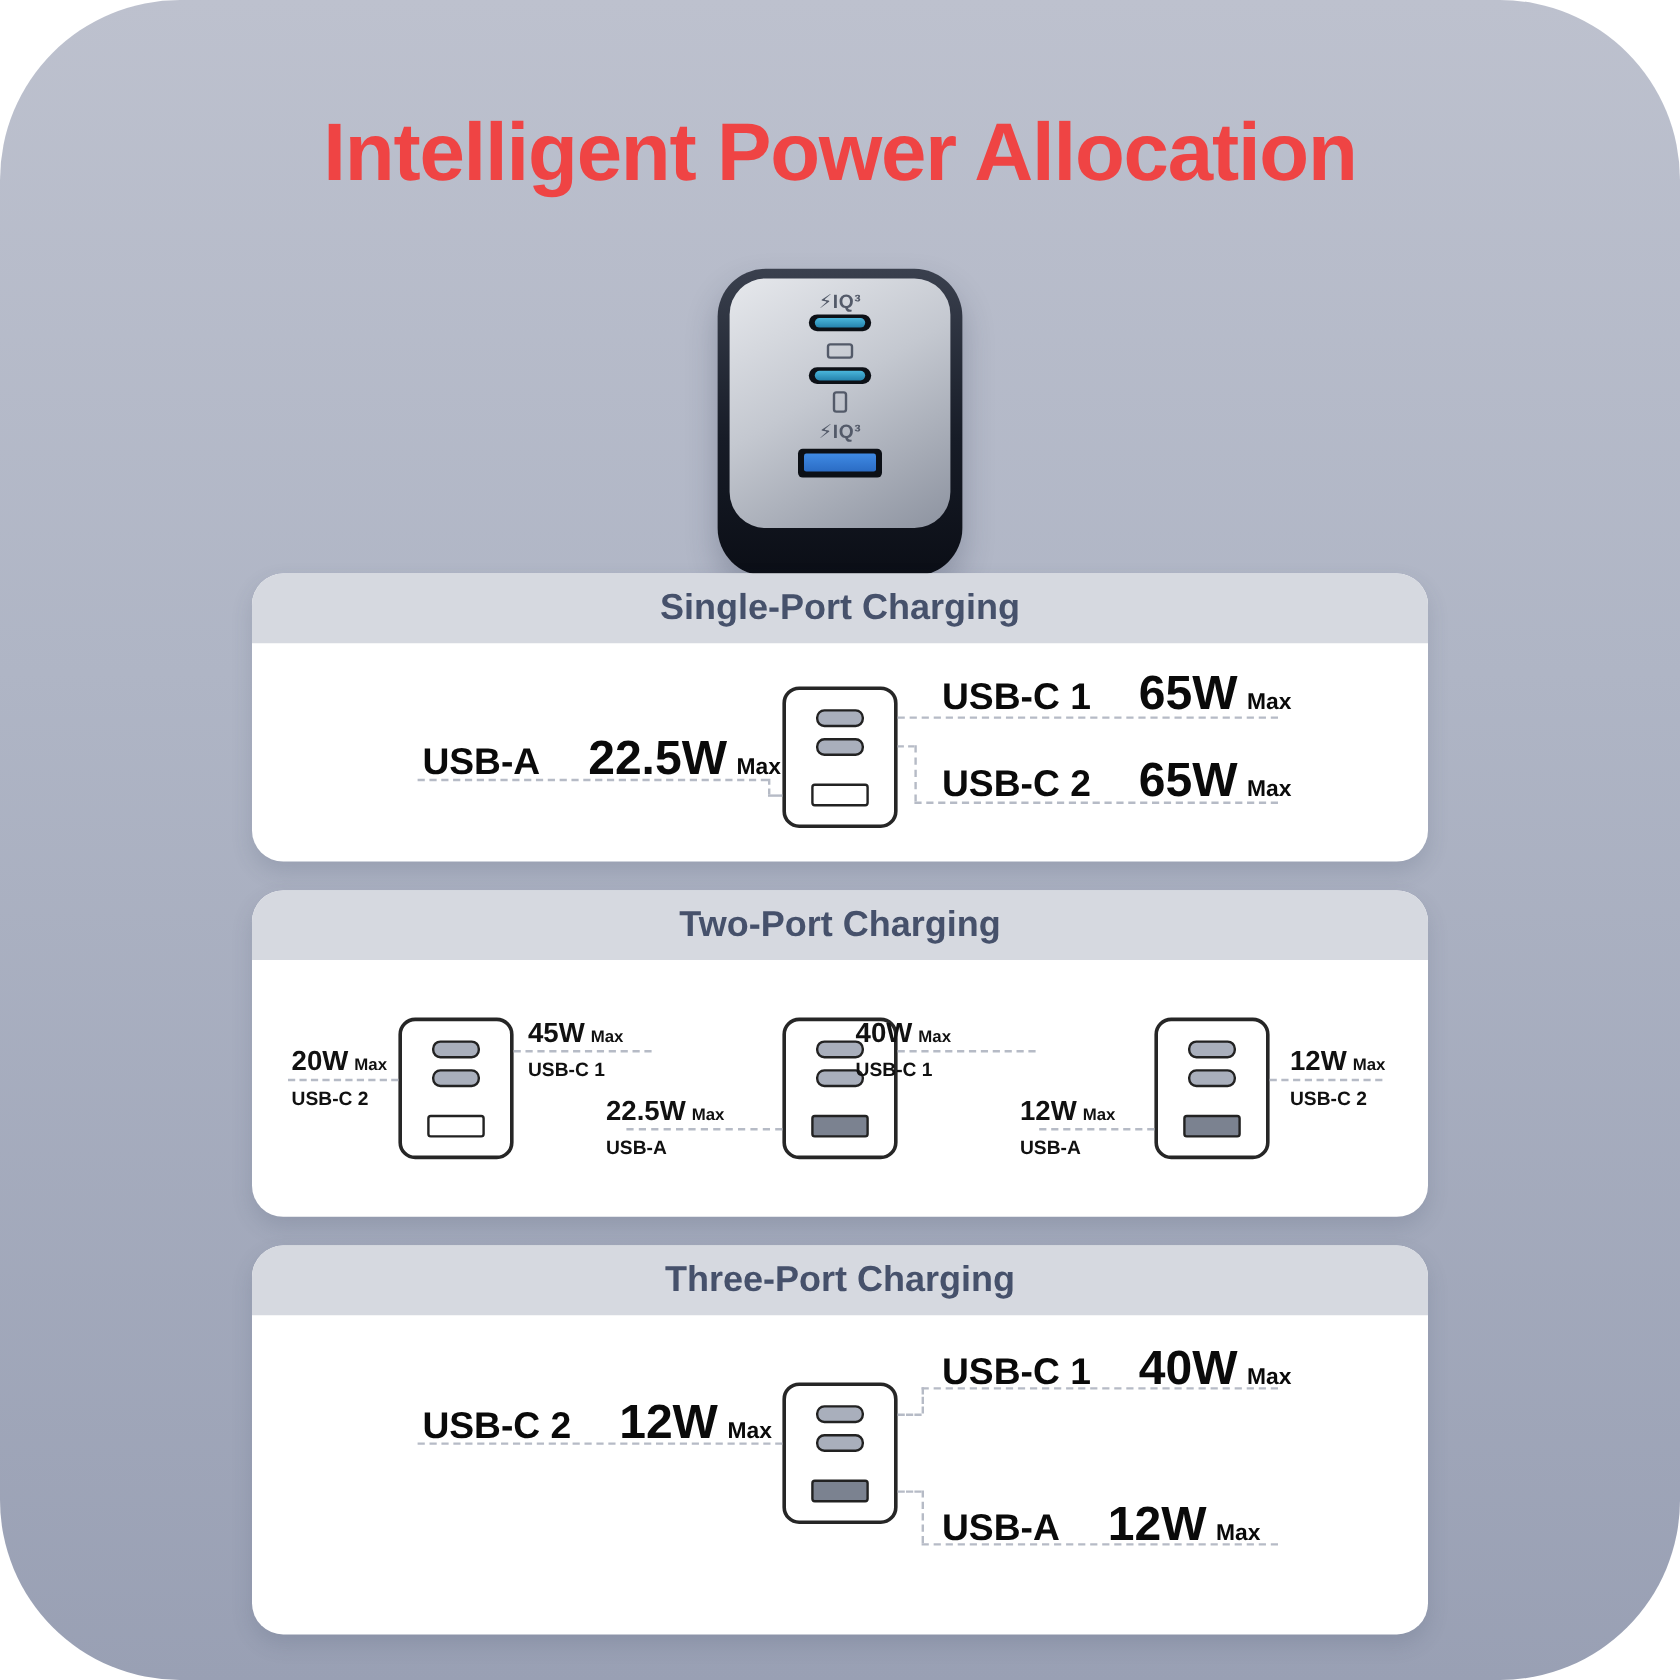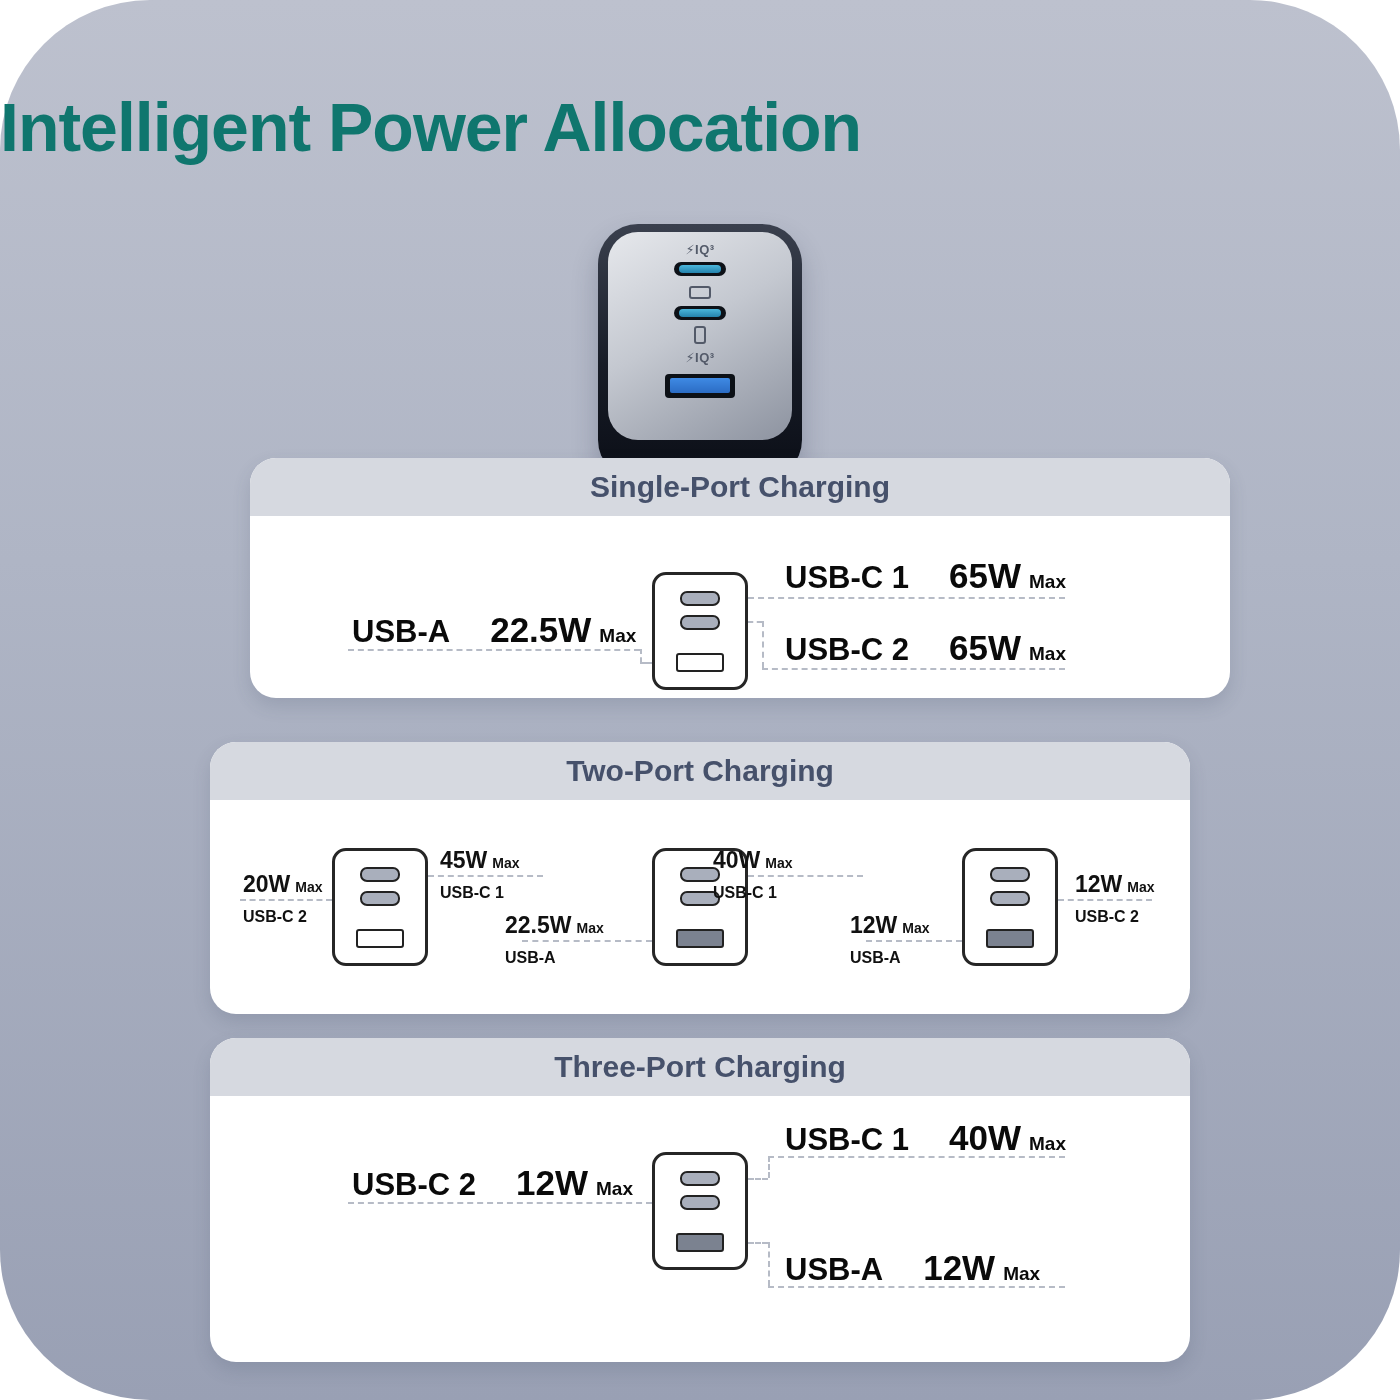--- a/index.html
+++ b/index.html
@@ -1,31 +1,31 @@
 <!DOCTYPE html>
 <html><head>
 <meta charset="utf-8">
 <style>
   * { margin:0; padding:0; box-sizing:border-box; }
   html,body { width:1400px; height:1400px; background:#ffffff; }
   body { font-family:"Liberation Sans","DejaVu Sans",sans-serif; }
   .canvas { position:relative; width:1400px; height:1400px; background:#fff; overflow:hidden; }
   .bg { position:absolute; inset:0; border-radius:150px;
         background:linear-gradient(180deg,#bdc1ce 0%,#afb5c5 40%,#99a0b4 100%); }
-  .title { position:absolute; left:0; right:0; top:88px; 
-           font-size:68px; font-weight:bold; color:#0f766e; letter-spacing:-1px; }
+  .title { position:absolute; left:0; right:0; top:88px; text-align:center;
+           font-size:68px; font-weight:bold; color:#ef4444; letter-spacing:-1px; }
 
   
   .photo { position:absolute; left:598px; top:224px; width:204px; height:256px; }
   .photo-body { position:absolute; inset:0; border-radius:40px;
         background:linear-gradient(180deg,#3a404e 0%,#171c27 55%,#0b0e16 100%);
         box-shadow:0 14px 26px rgba(40,48,70,.25); }
   .photo-face { position:absolute; left:10px; top:8px; width:184px; height:208px; border-radius:30px;
         background:linear-gradient(150deg,#e6e8ec 0%,#c4c8d0 45%,#8d93a0 100%); }
-  .iq { position:absolute; left:0; width:100%; text-align:center; font-size:13px; font-weight:bold;
+  .iq { position:absolute; left:0; width:100%; text-align:center; font-size:16px; font-weight:bold;
         color:#535a69; letter-spacing:.5px; }
   .iq.t1 { top:10px; } .iq.t2 { top:118px; }
   .photo-usbc { position:absolute; left:50%; transform:translateX(-50%); width:52px; height:14px;
         border-radius:7px; background:#0d1117; }
   .photo-usbc::after { content:""; position:absolute; inset:3px 5px; border-radius:4px;
         background:linear-gradient(180deg,#4ab6db,#2583ad); }
   .photo-usbc.c1 { top:30px; } .photo-usbc.c2 { top:74px; }
   .glyph-laptop { position:absolute; left:50%; transform:translateX(-50%); top:54px;
         width:22px; height:13px; border:2px solid #535a69; border-radius:3px; }
   .glyph-phone { position:absolute; left:50%; transform:translateX(-50%); top:94px;
@@ -33,40 +33,40 @@
   .photo-usba { position:absolute; left:50%; transform:translateX(-50%); top:142px;
         width:70px; height:24px; border-radius:4px; background:#0c1016; }
   .photo-usba::after { content:""; position:absolute; inset:4px 5px 5px 5px; border-radius:2px;
         background:linear-gradient(180deg,#3f8ae4 0%,#2b6cc4 100%); }
 
   
   .panel { position:absolute; left:210px; width:980px; background:#ffffff; border-radius:26px;
         box-shadow:0 8px 18px rgba(58,66,92,.16); }
   .panel-header { height:58px; line-height:58px; background:#d6d9e0; border-radius:26px 26px 0 0;
         text-align:center; font-size:30px; font-weight:bold; color:#46516b; }
-  .p1 { top:458px; height:240px;margin-left:40px; } .p2 { top:742px; height:272px; } .p3 { top:1038px; height:324px; }
+  .p1 { top:478px; height:240px; } .p2 { top:742px; height:272px; } .p3 { top:1038px; height:324px; }
 
   
   .mini { position:absolute; width:96px; height:118px; background:#fff; border:3px solid #262626;
         border-radius:14px; }
   .ip { position:absolute; left:50%; transform:translateX(-50%); width:40px; height:15px;
         border:2px solid #222; border-radius:7px; background:#a9afbc; }
   .ip.ip1 { top:16px; } .ip.ip2 { top:40px; }
   .ipa { position:absolute; left:50%; transform:translateX(-50%); top:78px; width:48px; height:19px;
         border:2px solid #222; border-radius:3px; background:#fff; }
   .ipa.active { background:#7b8290; }
 
   
   .dh { position:absolute; height:0; border-top:2px dashed #b6bbc6; }
   .dv { position:absolute; width:0; border-left:2px dashed #b6bbc6; }
 
   
   .biglabel { position:absolute; display:flex; align-items:baseline; white-space:nowrap; color:#0a0a0a; }
   .biglabel .pname { font-size:31px; font-weight:bold; }
-  .biglabel .pwatt { font-size:35px; font-weight:bold; margin-left:40px; }
+  .biglabel .pwatt { font-size:40px; font-weight:bold; margin-left:40px; }
   .biglabel .pmax { font-size:19px; font-weight:bold; margin-left:8px; }
 
   
   .slabel { position:absolute; text-align:left; color:#111; white-space:nowrap; }
   .slabel .swatt { font-size:23px; font-weight:bold; line-height:26px; }
   .slabel .smax { font-size:14px; font-weight:bold; margin-left:5px; }
   .slabel .sport { font-size:16px; font-weight:bold; margin-top:8px; }
 </style>
 </head>
 <body>

